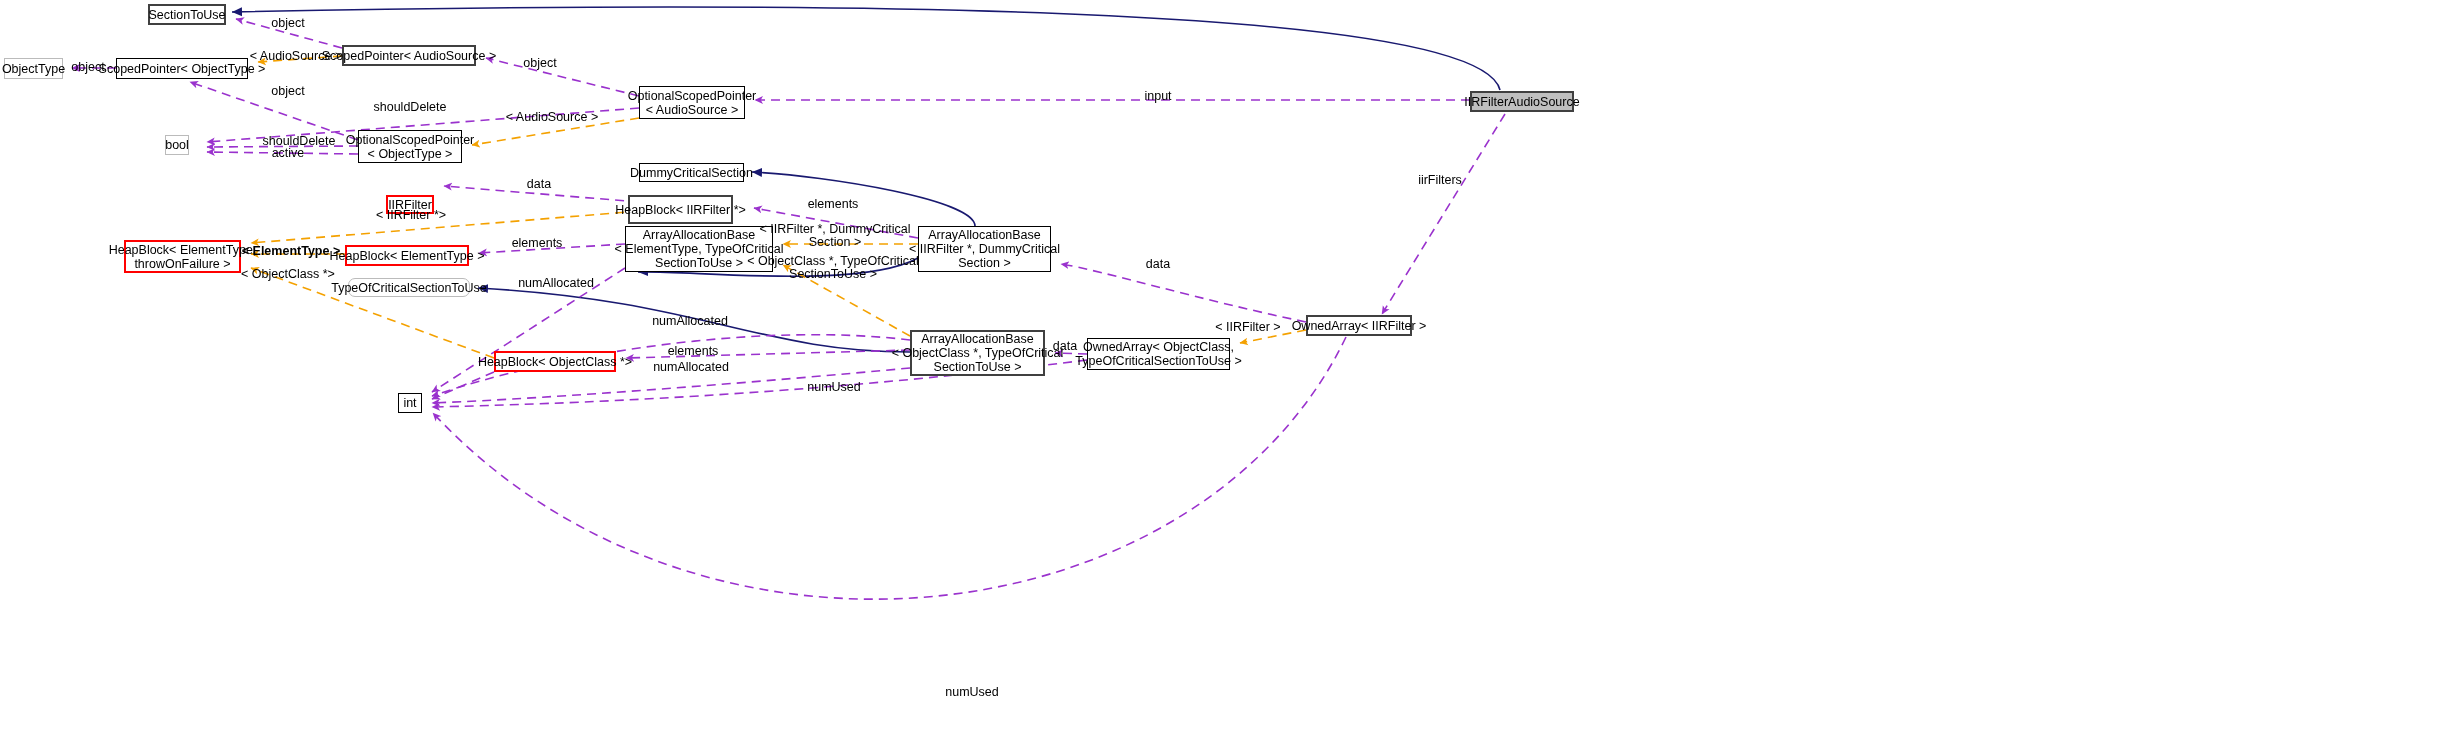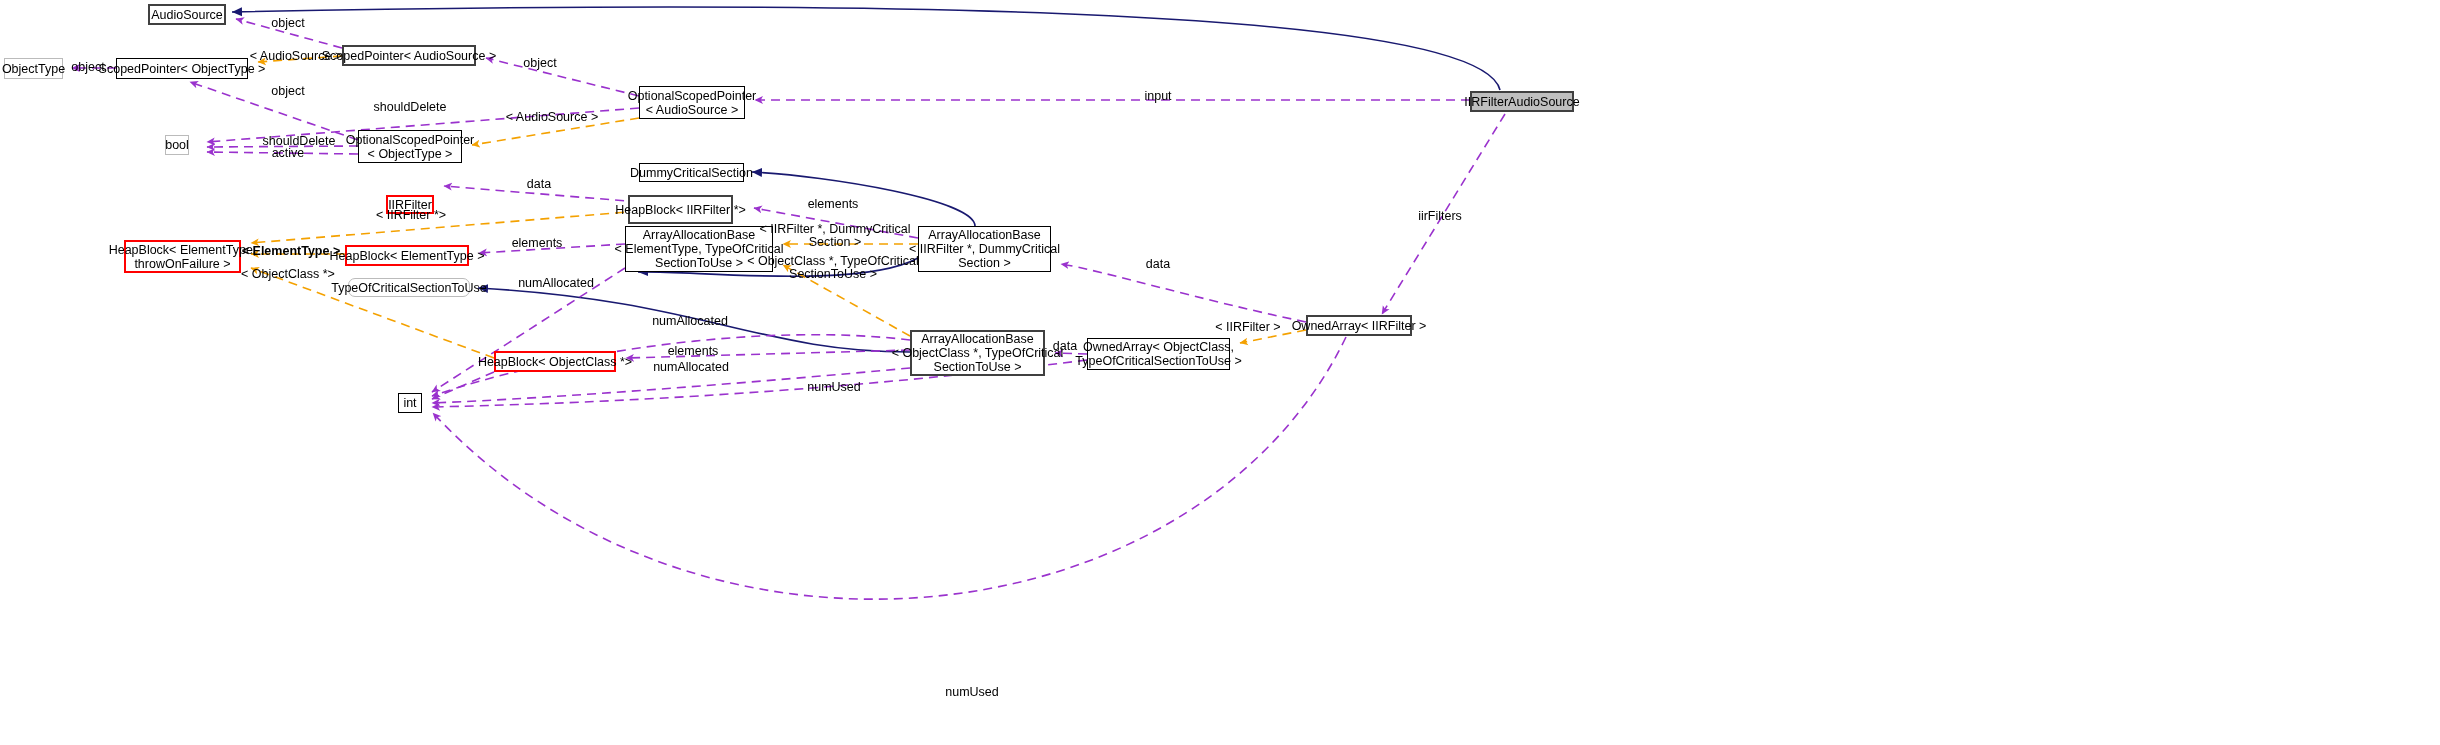--- a/index.html
+++ b/index.html
@@ -143,21 +143,21 @@
       <path d="M494,358 L251,268"></path>
 
       <path d="M918,244 L783,244"></path>
 
       <path d="M910,336 L783,265"></path>
 
       <path d="M1306,330 L1240,343"></path>
     </g>
   </svg>
 
-  <div class="node b-thick" style="left:148px;top:4px;width:78px;height:21px;">AudioSource</div>
+  <div class="node b-thick" style="left:148px;top:4px;width:78px;height:21px;">SectionToUse</div>
 
   <div class="node b-gray" style="left:4px;top:58px;width:59px;height:21px;">ObjectType</div>
 
   <div class="node b-black" style="left:116px;top:58px;width:132px;height:21px;">ScopedPointer&lt; ObjectType &gt;</div>
 
   <div class="node b-thick" style="left:342px;top:45px;width:134px;height:21px;">ScopedPointer&lt; AudioSource &gt;</div>
 
   <div class="node b-gray" style="left:165px;top:135px;width:24px;height:20px;">bool</div>
 
   <div class="node b-black" style="left:358px;top:130px;width:104px;height:33px;">OptionalScopedPointer
@@ -223,16 +223,16 @@
 SectionToUse &gt;</div>
   <div class="edge-label" style="left:556px;top:283px;">numAllocated</div>
   <div class="edge-label" style="left:1158px;top:264px;">data</div>
   <div class="edge-label" style="left:690px;top:321px;">numAllocated</div>
   <div class="edge-label" style="left:1248px;top:327px;">&lt; IIRFilter &gt;</div>
   <div class="edge-label" style="left:693px;top:351px;">elements</div>
   <div class="edge-label" style="left:1065px;top:346px;">data</div>
   <div class="edge-label" style="left:691px;top:367px;">numAllocated</div>
   <div class="edge-label" style="left:834px;top:387px;">numUsed</div>
   <div class="edge-label" style="left:1158px;top:96px;">input</div>
-  <div class="edge-label" style="left:1440px;top:180px;margin-top:36px;">iirFilters</div>
+  <div class="edge-label" style="left:1440px;top:180px;">iirFilters</div>
   <div class="edge-label" style="left:972px;top:692px;">numUsed</div>
 
 </div>
 
 </body></html>

